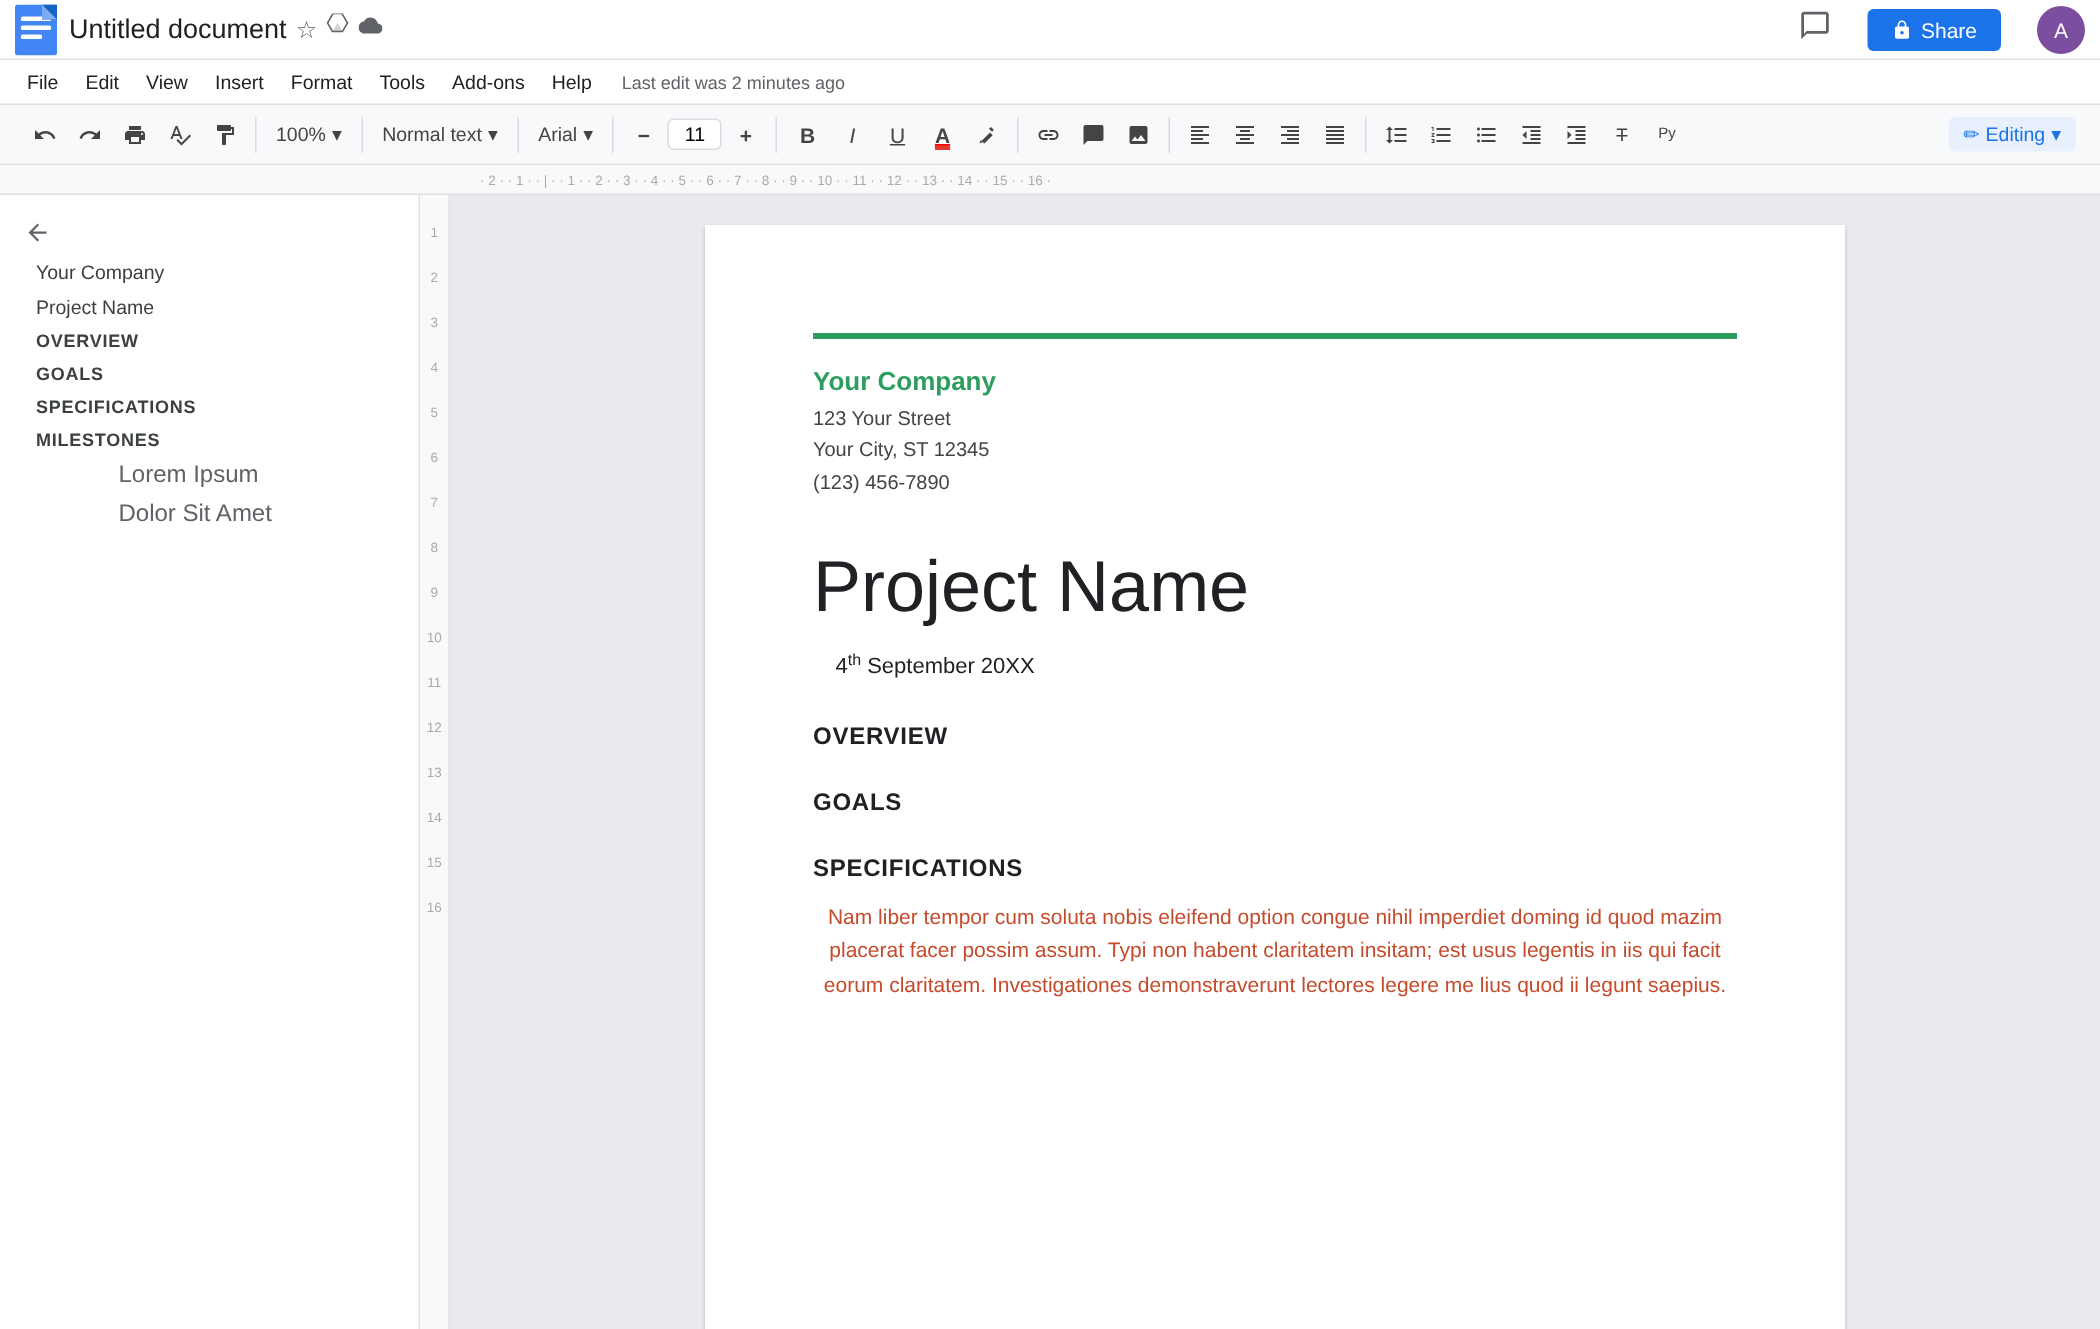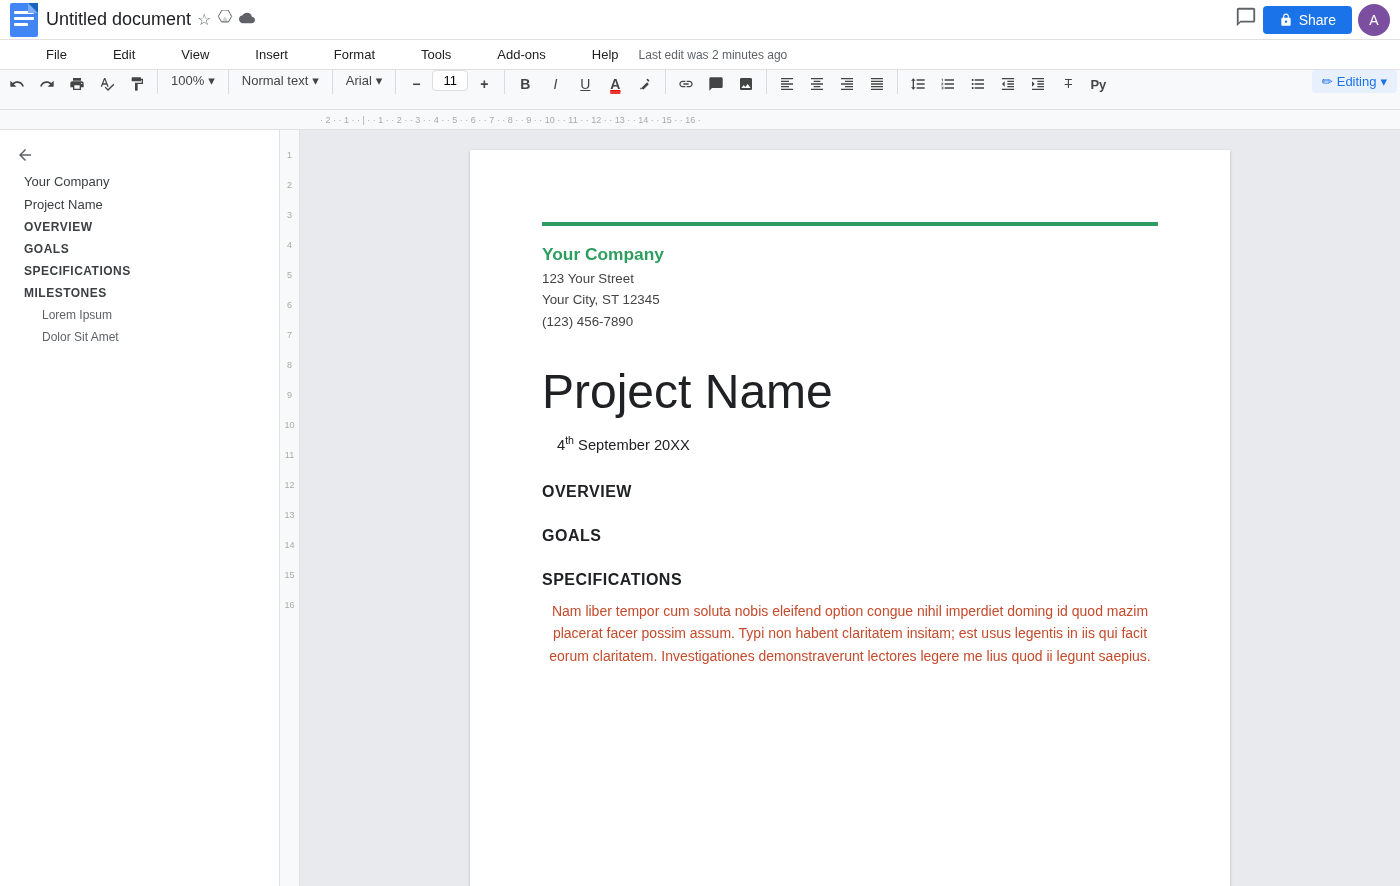--- a/index.html
+++ b/index.html
@@ -11,49 +11,49 @@
       align-items: center;
       background: #fff;
       height: 40px;
       padding: 16px 10px;
       border-bottom: 1px solid #e0e0e0;
     }
     #doc-icon { width: 28px; height: 34px; margin-right: 8px; flex-shrink: 0; }
     #title-area { display: flex; align-items: center; gap: 6px; }
     #doc-title { font-size: 18px; color: #202124; font-weight: 400; }
     .title-icon { color: #5f6368; font-size: 16px; cursor: pointer; }
-    #top-right { margin-left: auto; display: flex; align-items: center; gap: 6px; }
+    #top-right { margin-left: auto; display: flex; align-items: center; gap: 24px; }
     #chat-icon { font-size: 20px; color: #5f6368; cursor: pointer; }
     #share-btn {
       background: #1a73e8; color: #fff; border: none; border-radius: 4px;
       padding: 6px 16px; font-size: 14px; font-weight: 500; cursor: pointer;
       display: flex; align-items: center; gap: 6px;
     }
     #avatar { width: 32px; height: 32px; border-radius: 50%; background: #7b4ea0; color: #fff; display: flex; align-items: center; justify-content: center; font-size: 14px; font-weight: 500; cursor: pointer; }
 
     
     #menu-bar {
       display: flex;
       align-items: center;
       background: #fff;
       height: 30px;
       padding: 0 10px;
       gap: 2px;
       border-bottom: 1px solid #e0e0e0;
     }
-    .menu-item { padding: 4px 8px; cursor: pointer; border-radius: 4px; font-size: 13px; color: #202124; margin-left: 28px; }
+    .menu-item { padding: 4px 8px; cursor: pointer; border-radius: 4px; font-size: 13px; color: #202124; }
     #last-edit { margin-left: 10px; font-size: 12px; color: #5f6368; }
 
     
     #toolbar {
       display: flex;
-      align-items: flex-start;
+      align-items: center;
       background: #f8f9fa;
       height: 40px;
-      padding: 0 3px;
+      padding: 0 16px;
       gap: 2px;
       border-bottom: 1px solid #e0e0e0;
     }
     .tb-btn {
       width: 28px; height: 28px; display: flex; align-items: center; justify-content: center;
       border-radius: 4px; cursor: pointer; font-size: 14px; color: #444; border: none; background: transparent;
     }
     .tb-separator { width: 1px; height: 24px; background: #dadce0; margin: 0 4px; }
     .tb-dropdown {
       display: flex; align-items: center; gap: 4px; padding: 2px 6px;
@@ -92,21 +92,21 @@
       background: #fff;
       border-right: 1px solid #e0e0e0;
       padding: 10px 0;
       overflow-y: auto;
     }
     #sidebar-back { display: flex; align-items: center; padding: 6px 16px; cursor: pointer; color: #5f6368; }
     #sidebar-back svg { width: 18px; height: 18px; }
     .sidebar-heading { padding: 4px 24px; font-size: 13px; color: #202124; cursor: pointer; }
     .sidebar-heading.level1 { font-weight: 400; color: #3c4043; }
     .sidebar-heading.level2 { font-weight: 700; font-size: 12px; color: #3c4043; letter-spacing: 0.5px; }
-    .sidebar-heading.level3 { padding-left: 42px; font-size: 12px; color: #5f6368; }
+    .sidebar-heading.level3 { padding-left: 55px; font-size: 16px; color: #5f6368; margin-left: 24px; }
 
     
     #doc-area {
       flex: 1;
       overflow-y: auto;
       background: #e8eaed;
       display: flex;
       flex-direction: column;
       align-items: center;
       padding: 20px 0;
@@ -334,21 +334,21 @@
     <svg width="16" height="16" viewBox="0 0 24 24" fill="#444">
         <path d="M11 17h10v-2H11v2zm-8-5l4 4V8l-4 4zm0 9h18v-2H3v2zM3 3v2h18V3H3zm8 6h10V7H11v2zm0 4h10v-2H11v2z"></path>
       </svg>
   </button>
   <button class="tb-btn">
     <svg width="16" height="16" viewBox="0 0 24 24" fill="#444">
         <path d="M3 21h18v-2H3v2zM3 8v8l4-4-4-4zm8 9h10v-2H11v2zM3 3v2h18V3H3zm8 6h10V7H11v2zm0 4h10v-2H11v2z"></path>
       </svg>
   </button>
   <button class="tb-btn" style="font-size:12px; text-decoration: line-through;">T</button>
-  <button class="tb-btn" style="font-size:13px; font-weight:bold;">Py</button>
+  <button class="tb-btn" style="font-size:10px; font-weight:normal;">Py</button>
   <div id="editing-dropdown">
     <span>✏</span>
     <span>Editing</span>
     <span>▾</span>
   </div>
 </div>
 
 <div id="ruler">
   <span style="font-size:9px; color:#aaa; margin-left: 20px;">· 2 · · 1 · · | · · 1 · · 2 · · 3 · · 4 · · 5 · · 6 · · 7 · · 8 · · 9 · · 10 · · 11 · · 12 · · 13 · · 14 · · 15 · · 16 ·</span>
 </div>

